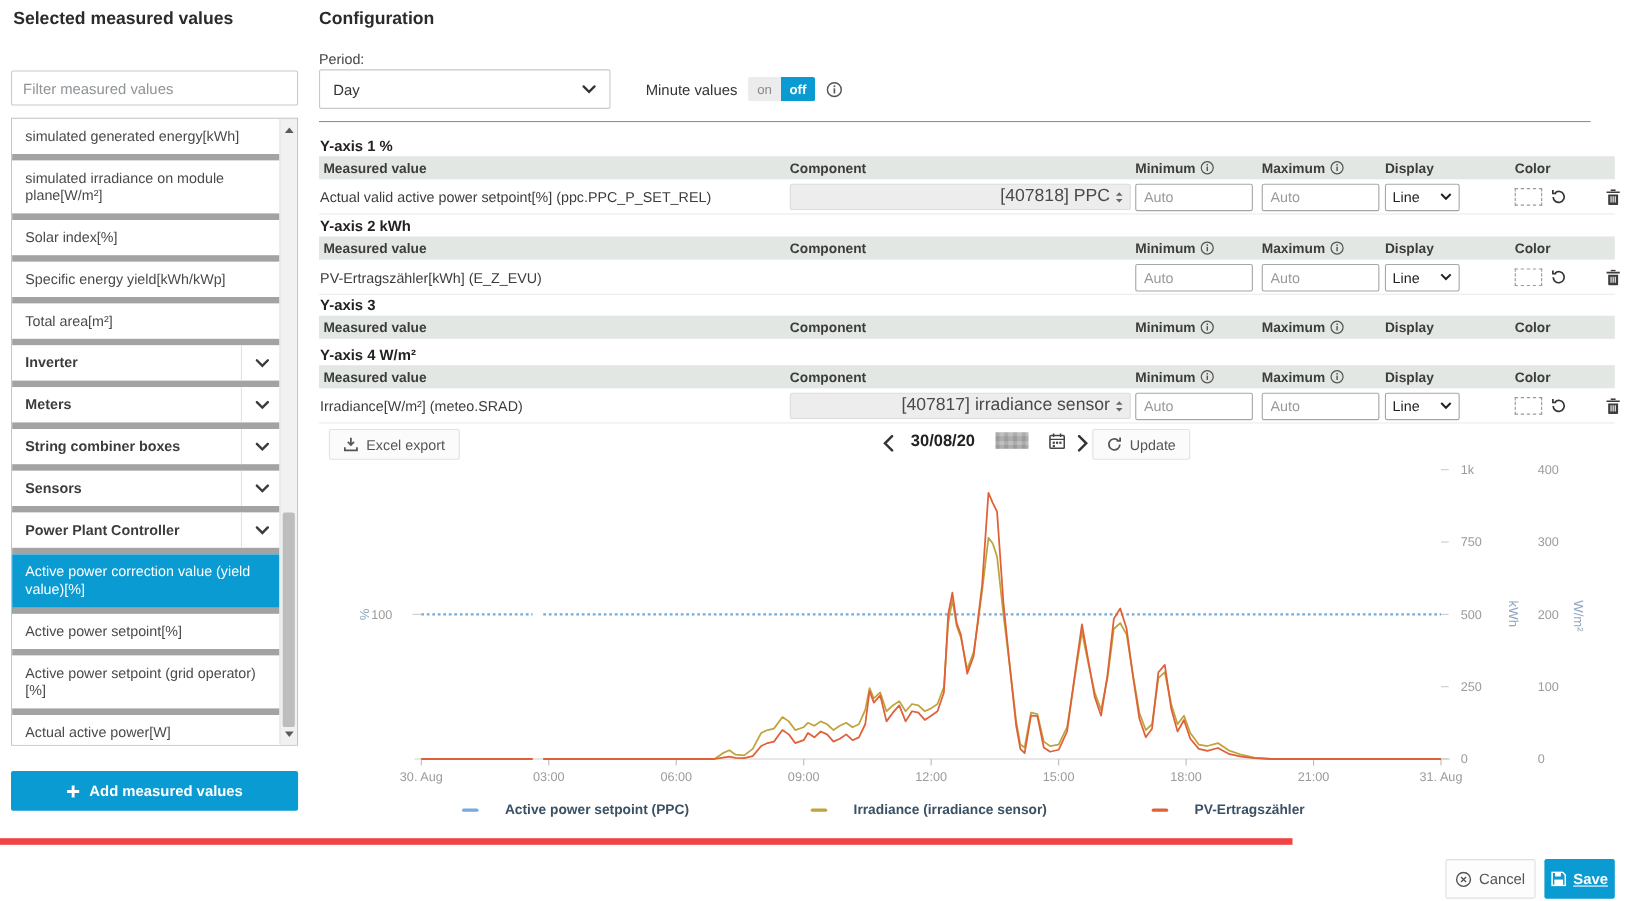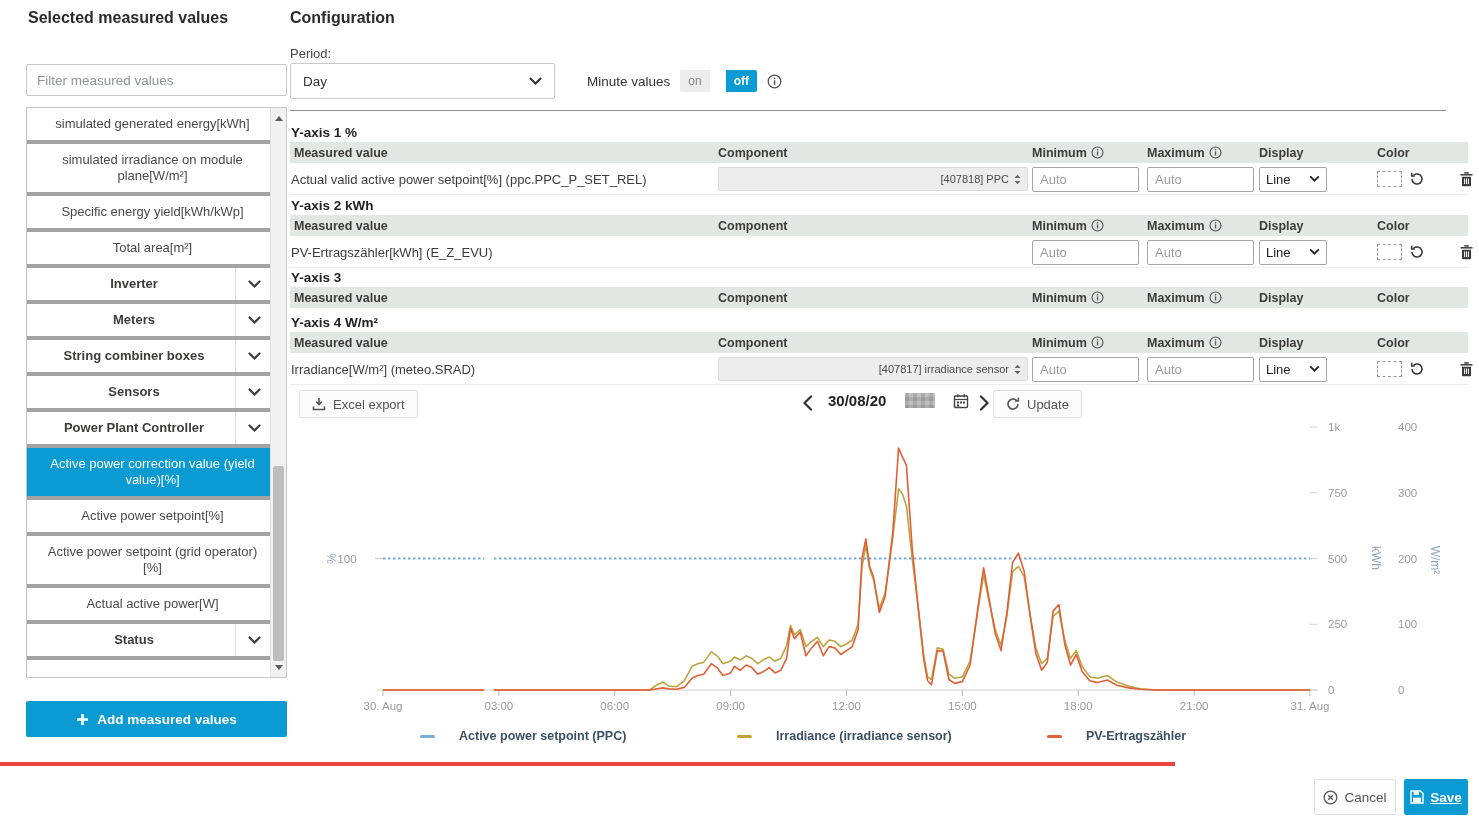--- a/index.html
+++ b/index.html
@@ -1,30 +1,30 @@
 <!DOCTYPE html>
 <html><head>
 <meta charset="utf-8">
 <style>
   * { margin:0; padding:0; box-sizing:border-box; }
   html,body { width:1479px; height:819px; background:#fff; overflow:hidden;
     font-family:"Liberation Sans","DejaVu Sans",sans-serif; color:#333; }
   body { position:relative; }
 
   
-  #sidebar { position:absolute; left:16px; top:0; width:272px; height:701px;text-decoration:underline; }
+  #sidebar { position:absolute; left:0; top:0; width:272px; height:701px;text-decoration:underline; }
   #sidebar-title { position:absolute; left:12px; top:9px; font-size:16px; font-weight:bold; color:#2b2b2b; }
   #filter-input { position:absolute; left:10px; top:64px; width:261px; height:32px;
     border:1px solid #c9c9c9; border-radius:2px; padding:0 10px; font-size:13.5px; color:#333;
     font-family:inherit; outline:none; }
   #filter-input::placeholder { color:#8f9396; }
   #mv-listbox { position:absolute; left:10px; top:107px; width:261px; height:571px;
     border:1px solid #c5c5c5; overflow:hidden; background:#fff; }
   #mv-list { position:absolute; left:0; top:0; width:245px; }
-  .mv-row { display:flex; align-items:stretch; border-bottom:4px solid #a3a3a3; background:#fff; cursor:pointer;text-align:center; }
+  .mv-row { display:flex; align-items:stretch; border-bottom:6px solid #a3a3a3; background:#fff; cursor:pointer; }
   .mv-row .mv-label { flex:1; padding:8px 6px 8px 12px; font-size:13px; color:#4a4a4a; line-height:16px; }
   .mv-row.cat .mv-label { font-weight:bold; color:#3c3c3b; }
   .mv-row.sel { background:#0a9bd3; }
   .mv-row.sel .mv-label { color:#fff; }
   .mv-chev { width:37px; border-left:1px solid #e2e2e2; display:flex; align-items:center; justify-content:center; color:#3c3c3b; }
   
   #mv-scroll { position:absolute; right:0; top:0; width:16px; height:100%; background:#f1f1f1; border-left:1px solid #e4e4e4; }
   .sb-arrow { position:absolute; left:0; width:16px; height:16px; display:flex; align-items:center; justify-content:center; }
   .sb-arrow.up { top:2px; } .sb-arrow.down { bottom:2px; }
   .tri-up { width:0; height:0; border-left:4px solid transparent; border-right:4px solid transparent; border-bottom:5px solid #5a5a5a; }
@@ -34,39 +34,39 @@
     border:none; border-radius:2px; font-size:13.5px; font-weight:bold; display:flex; align-items:center; justify-content:center; gap:8px; cursor:pointer; font-family:inherit; }
 
   
   #main { position:absolute; left:290px; top:0; width:1178px; height:760px; }
   #main-title { position:absolute; left:0; top:9px; font-size:16px; font-weight:bold; color:#2b2b2b; }
   #period-label { position:absolute; left:0; top:46px; font-size:13px; color:#444; }
   .fake-select { border:1px solid #c9c9c9; border-radius:2px; background:#fff; display:flex; align-items:center; cursor:pointer; }
   #period-select { position:absolute; left:0; top:63px; width:265px; height:36px; padding:0 12px; font-size:13.5px; justify-content:space-between; }
   #minute-block { position:absolute; left:297px; top:69px; height:24px; display:flex; align-items:center; gap:10px; }
   #minute-label { font-size:13.5px; color:#333; }
-  .toggle { display:flex; border-radius:2px; overflow:hidden; cursor:pointer;gap:16px; }
+  .toggle { display:flex; border-radius:2px; overflow:hidden; cursor:pointer; }
   .tg { font-size:12px; padding:4px 8px; }
   .tg.inactive { background:#ececec; color:#8a8a8a; }
   .tg.active { background:#0a9bd3; color:#fff; font-weight:bold; }
   #config-divider { position:absolute; left:0; top:110px; width:1156px; height:0; border-top:1px solid #8f8f8f; }
 
   
   .axis-title { position:absolute; left:1px; font-size:13.5px; font-weight:bold; color:#222; }
   .axis-grid { position:absolute; left:0; width:1178px; display:grid;
     grid-template-columns:428px 314px 115px 112px 77px 1fr; align-items:center; }
   .axis-head { height:21px; background:#e3e7e4; }
   .axis-head .hc { font-size:12.5px; font-weight:bold; color:#3c3c3c; display:flex; align-items:center; gap:4px; }
   .hc.c1 { padding-left:4px; } .hc.c6 { padding-left:41px; }
   .axis-row { height:31px; border-bottom:1px solid #ececec; }
   .axis-row .cell { display:flex; align-items:center; }
   .mv-cell { font-size:13px; color:#3d3d3d; padding-left:1px; }
   .cselect { width:310px; height:24px; background:#ededed; border:1px solid #dcdcdc; border-radius:2px;
     display:flex; align-items:center; justify-content:flex-end; gap:5px; padding:0 6px; cursor:pointer; }
-  .cselect .cs-txt { font-size:11px; color:#4a4a4a; }
+  .cselect .cs-txt { font-size:16px; color:#4a4a4a; }
   .auto-input { width:107px; height:25px; border:1px solid #a6a6a6; border-radius:2px; padding:0 7px; font-size:13px; font-family:inherit; color:#333; outline:none; }
   .auto-input::placeholder { color:#9a9a9a; }
   .dselect { width:68px; height:25px; border:1px solid #a6a6a6; border-radius:2px; background:#fff;
     display:flex; align-items:center; justify-content:space-between; padding:0 6px; font-size:13px; color:#222; cursor:pointer; }
   .color-cell { padding-left:41px; gap:8px; }
   .swatch { width:25px; height:16px; border:1px dashed #999; background:#fff; cursor:pointer; }
   .icon-btn { background:none; border:none; cursor:pointer; display:flex; align-items:center; padding:0; }
   .trash-btn { margin-left:28px; }
 
   
@@ -85,39 +85,42 @@
 
   
   #chart-wrap { position:absolute; left:-290px; top:420px; width:1479px; height:300px; }
   #chart-svg { position:absolute; left:0; top:0; }
   #legend { position:absolute; left:-290px; top:729px; width:1479px; height:20px; }
   .lg-item { position:absolute; display:flex; align-items:center; gap:24px; cursor:pointer; }
   .lg-dash { width:15px; height:3px; border-radius:2px; }
   .lg-txt { font-size:12.5px; font-weight:bold; color:#3a5064; }
 
   
-  #footer { position:absolute; left:0; top:762px; width:1175px; height:57px; border-top:4px solid #ef4444; background:#fff; }
+  #footer { position:absolute; left:0; top:762px; width:1175px; height:57px; border-top:6px solid #ef4444; background:#fff; }
   #cancel-btn { position:absolute; left:1314px; top:13px; width:82px; height:36px; background:#fdfdfd;
     border:1px solid #e0e0e0; border-radius:2px; color:#555; font-size:13.5px; display:flex; align-items:center; justify-content:center; gap:6px; cursor:pointer; font-family:inherit; }
   #save-btn { position:absolute; left:1404px; top:13px; width:64px; height:36px; background:#0a9bd3;
     border:none; border-radius:2px; color:#fff; font-size:13.5px; font-weight:bold; display:flex; align-items:center; justify-content:center; gap:6px; cursor:pointer; font-family:inherit;text-decoration:underline; }
 </style>
 </head>
 <body>
 
 <div id="sidebar">
   <div id="sidebar-title">Selected measured values</div>
   <input id="filter-input" type="text" placeholder="Filter measured values" style="">
   <div id="mv-listbox">
     <div id="mv-list">
         <div class="mv-row">
           <span class="mv-label">simulated generated energy[kWh]</span>
         </div>
         <div class="mv-row">
           <span class="mv-label">simulated irradiance on module plane[W/m²]</span>
+        </div>
+        <div class="mv-row">
+          <span class="mv-label">Solar index[%]</span>
         </div>
         <div class="mv-row">
           <span class="mv-label">Specific energy yield[kWh/kWp]</span>
         </div>
         <div class="mv-row">
           <span class="mv-label">Total area[m²]</span>
         </div>
         <div class="mv-row cat">
           <span class="mv-label">Inverter</span>
           <span class="mv-chev">

